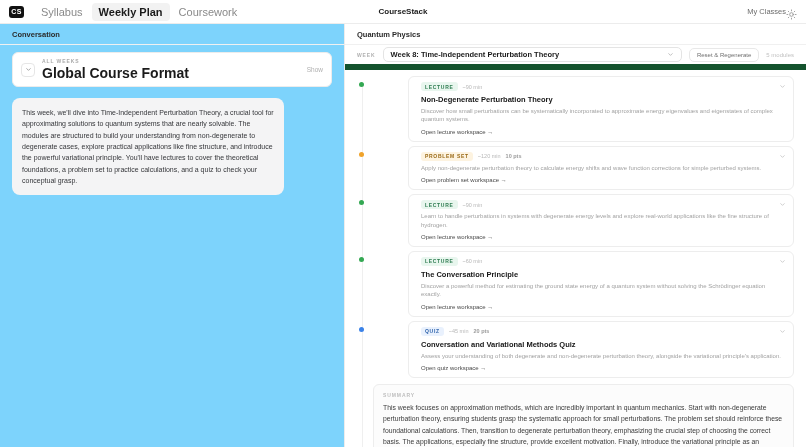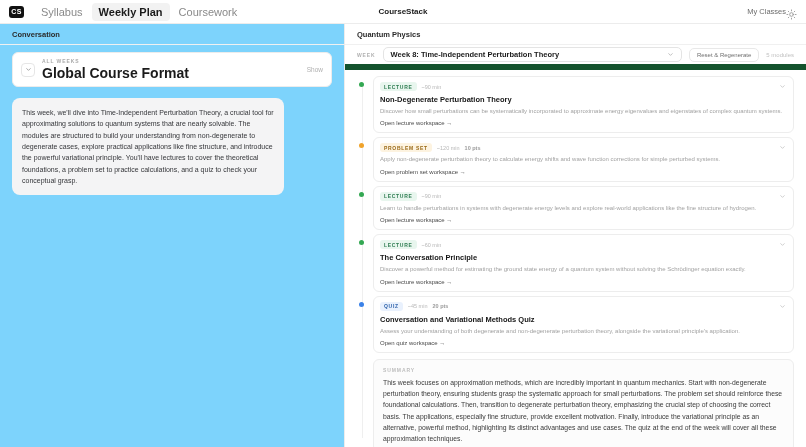--- a/index.html
+++ b/index.html
@@ -162,22 +162,23 @@
     left: 4.5px; top: 7px; bottom: 14px;
     width: 1px; background: #efefef;
   }
   .mod-row { position: relative; margin-bottom: 4px; }
   .dot {
     position: absolute; left: -14px; top: 6px;
     width: 5px; height: 5px; border-radius: 50%;
   }
   .mod-card {
     border: 1px solid #ededed; border-radius: 6px;
-    background: #fff; padding: 5px 8px 6px 6px;
+    background: #fff; padding: 5px 8px 6px 12px;
     position: relative;
+    margin-left: 35px;
   }
   .mod-meta { display: flex; align-items: center; gap: 5px; }
   .pill {
     font-size: 5px; font-weight: bold; letter-spacing: .7px;
     text-transform: uppercase;
     padding: 1.5px 4px; border-radius: 3px;
   }
   .pill.lecture  { background: #e8f6ee; color: #2f7d52; }
   .pill.problem  { background: #fdf3e0; color: #9a6a17; }
   .pill.quiz     { background: #e9f1fd; color: #2f63ab; }

